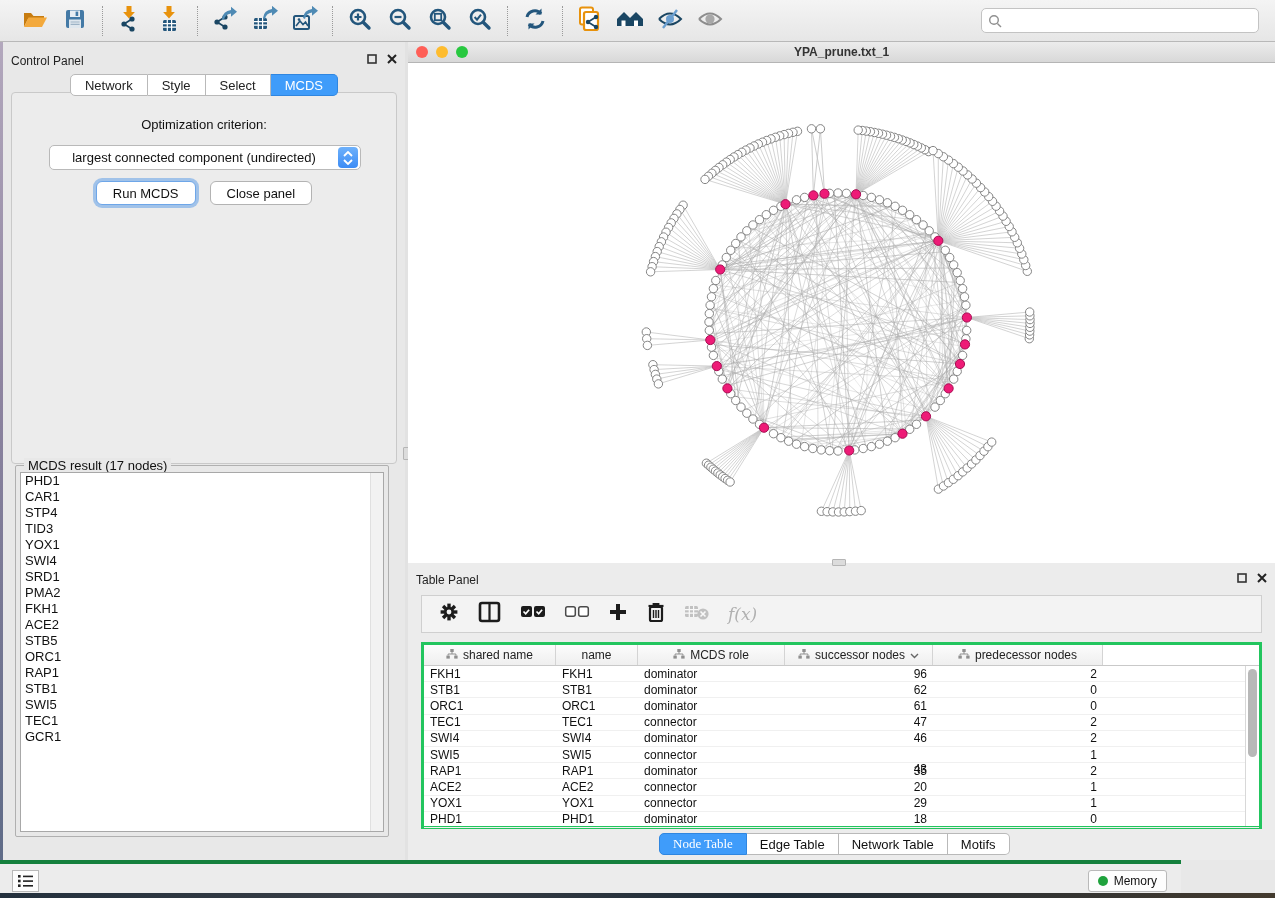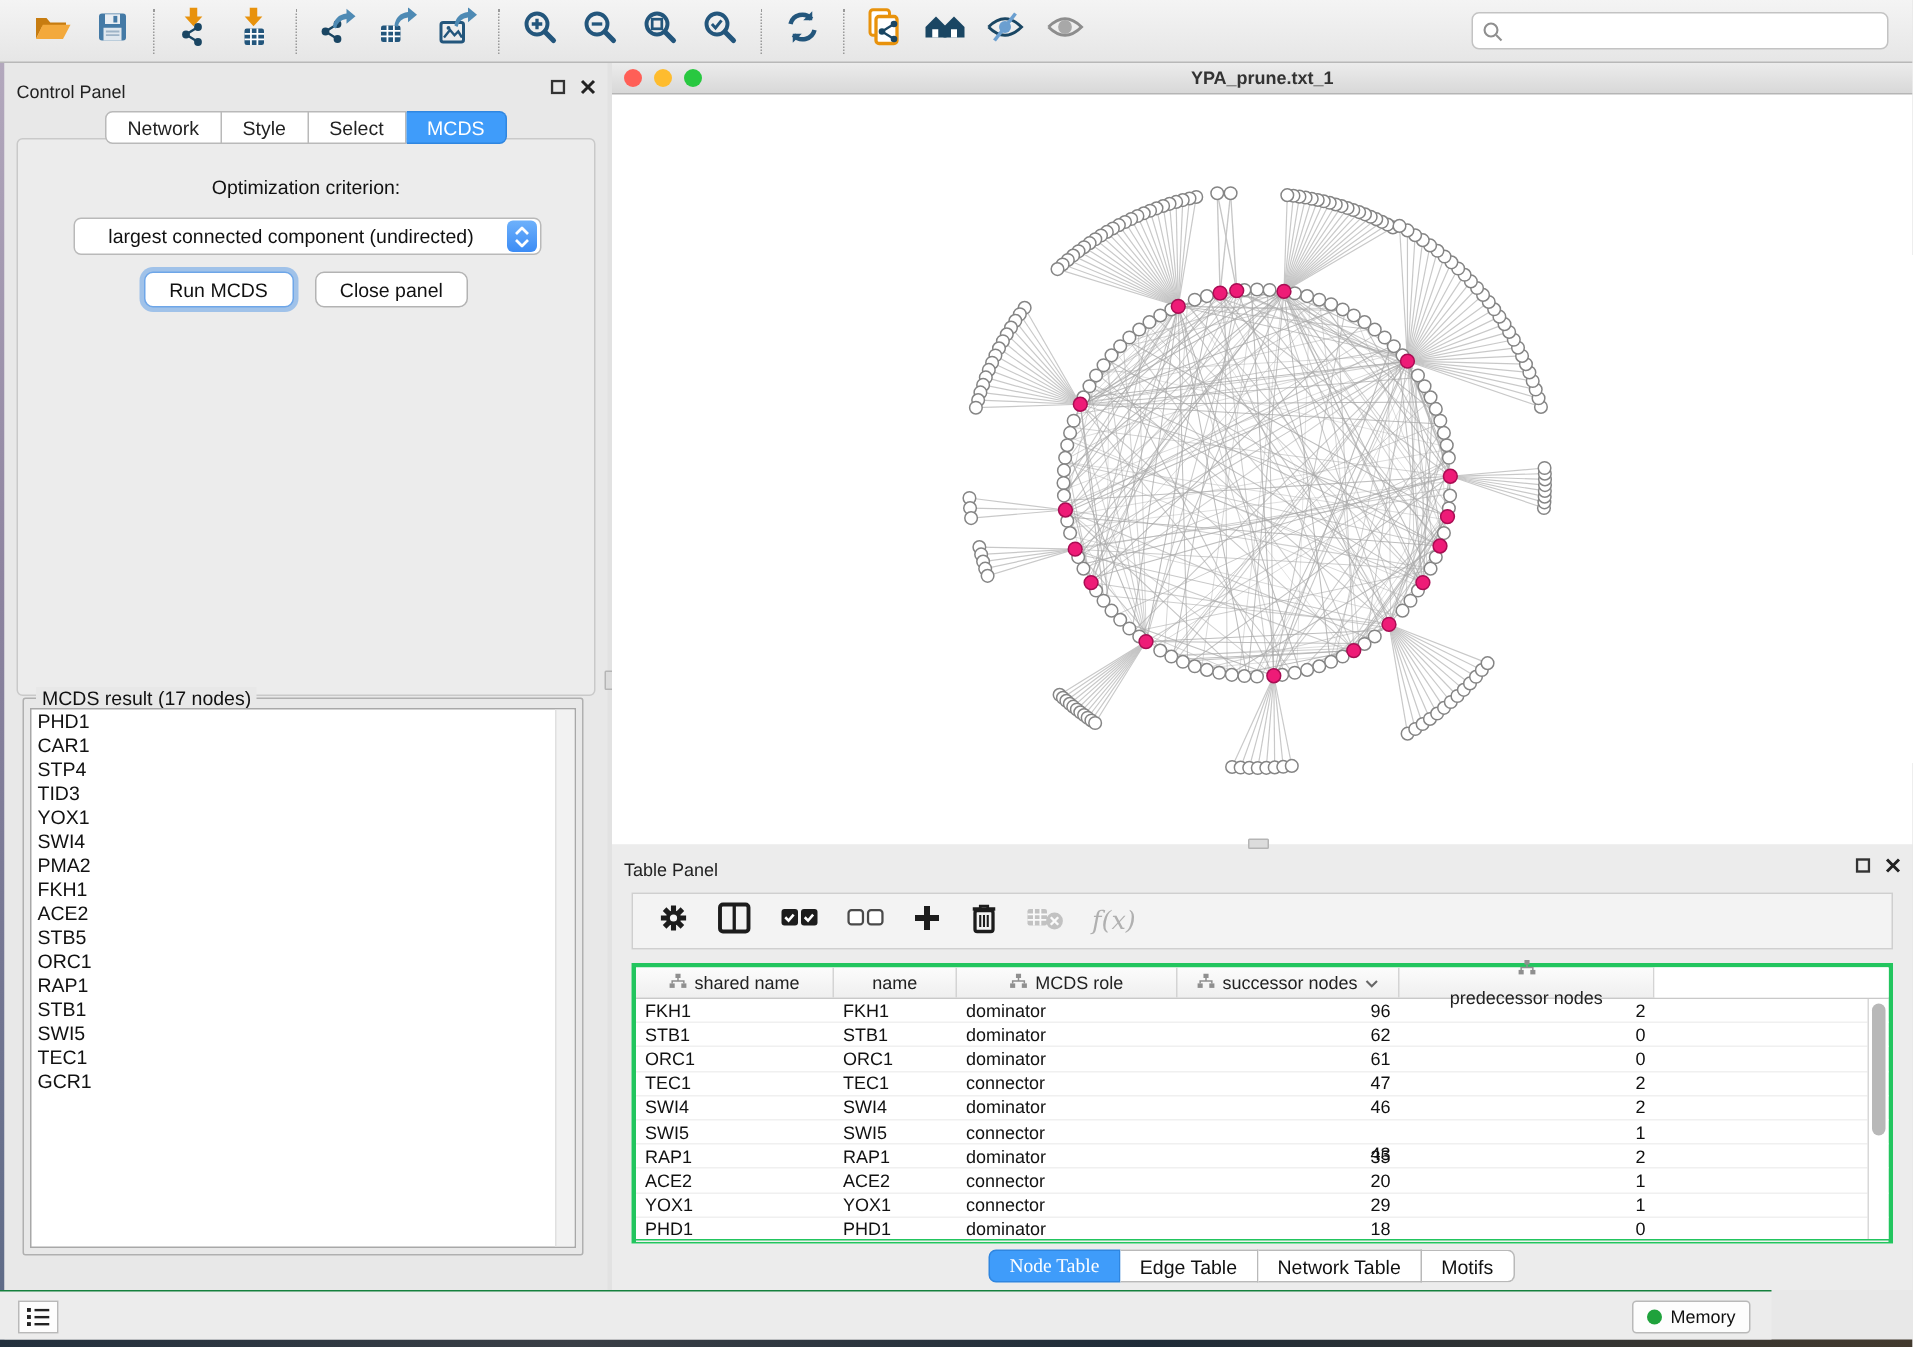--- a/index.html
+++ b/index.html
@@ -86,21 +86,21 @@
   #nt-scrollbar { position:absolute; right:0; top:21px; bottom:0; width:14px; background:#fff; border-left:1px solid #d8d8d8; }
   #nt-thumb { position:absolute; left:2px; top:3px; width:9px; height:88px; background:#b8b8b8; border-radius:5px; }
   #bottom-tabs { position:absolute; left:251px; top:270px; display:flex; }
   .bt-tab { height:22px; padding:0 13px; display:flex; align-items:center; font-size:13px;
     background:#fff; border:1px solid #b9b9b9; border-left:none; color:#111; }
   .bt-tab:first-child { border-left:1px solid #b9b9b9; border-radius:5px 0 0 5px; }
   .bt-tab:last-child { border-radius:0 5px 5px 0; }
   .bt-tab.active { background:#3f9cfa; border-color:#2f86e0; color:#fff;font-family:Liberation Serif, serif; }
 
   
-  #status-bar { left:0; top:860px; width:1181px; height:33px; background:#ececec; border-top:1px solid #15803d; }
+  #status-bar { left:0; top:860px; width:1181px; height:33px; background:#ececec; border-top:4px solid #15803d; }
   #list-button { position:absolute; left:12px; top:6px; width:27px; height:22px; background:#fdfdfd;
     border:1px solid #b9b9b9; display:flex; align-items:center; justify-content:center; }
   #memory-button { position:absolute; right:14px; top:6px; height:22px; padding:0 9px; background:#fdfdfd;
     border:1px solid #b9b9b9; border-radius:3px; display:flex; align-items:center; gap:6px; font-size:12px; color:#111; }
   #memory-dot { width:10px; height:10px; border-radius:50%; background:#1fa23c; }
 </style>
 </head>
 <body>
 
 <div id="main-toolbar" class="abs">
@@ -296,20 +296,21 @@
   <div id="mcds-group">
     <span id="mcds-legend">MCDS result (17 nodes)</span>
     <div id="mcds-list">
       <div id="mcds-items">
           <div class="mcds-item">PHD1</div>
           <div class="mcds-item">CAR1</div>
           <div class="mcds-item">STP4</div>
           <div class="mcds-item">TID3</div>
           <div class="mcds-item">YOX1</div>
           <div class="mcds-item">SWI4</div>
+          <div class="mcds-item">SRD1</div>
           <div class="mcds-item">PMA2</div>
           <div class="mcds-item">FKH1</div>
           <div class="mcds-item">ACE2</div>
           <div class="mcds-item">STB5</div>
           <div class="mcds-item">ORC1</div>
           <div class="mcds-item">RAP1</div>
           <div class="mcds-item">STB1</div>
           <div class="mcds-item">SWI5</div>
           <div class="mcds-item">TEC1</div>
           <div class="mcds-item">GCR1</div>
@@ -1071,21 +1072,21 @@
               <rect x="4.3" y="0" width="3.4" height="3" fill="#8f8f8f"></rect>
               <rect x="0.4" y="6.6" width="3.4" height="3" fill="#8f8f8f"></rect>
               <rect x="8.2" y="6.6" width="3.4" height="3" fill="#8f8f8f"></rect>
               <path d="M6 3 v2 M2.1 6.6 V5 h7.8 v1.6" stroke="#8f8f8f" fill="none"></path>
             </svg></span>
           <span>successor nodes</span>
           <span><svg width="9" height="6">
               <path d="M1 1 L4.5 4.5 L8 1" fill="none" stroke="#666" stroke-width="1.4"></path>
             </svg></span>
         </div>
-        <div class="nt-hcell" style="width: 170px; flex-direction: column;">
+        <div class="nt-hcell" style="width: 170px;">
           <span><svg width="12" height="10">
               <rect x="4.3" y="0" width="3.4" height="3" fill="#8f8f8f"></rect>
               <rect x="0.4" y="6.6" width="3.4" height="3" fill="#8f8f8f"></rect>
               <rect x="8.2" y="6.6" width="3.4" height="3" fill="#8f8f8f"></rect>
               <path d="M6 3 v2 M2.1 6.6 V5 h7.8 v1.6" stroke="#8f8f8f" fill="none"></path>
             </svg></span>
           <span>predecessor nodes</span>
         </div>
         <div style="flex: 1 1 0%; background: rgb(255, 255, 255);"></div>
       </div>

